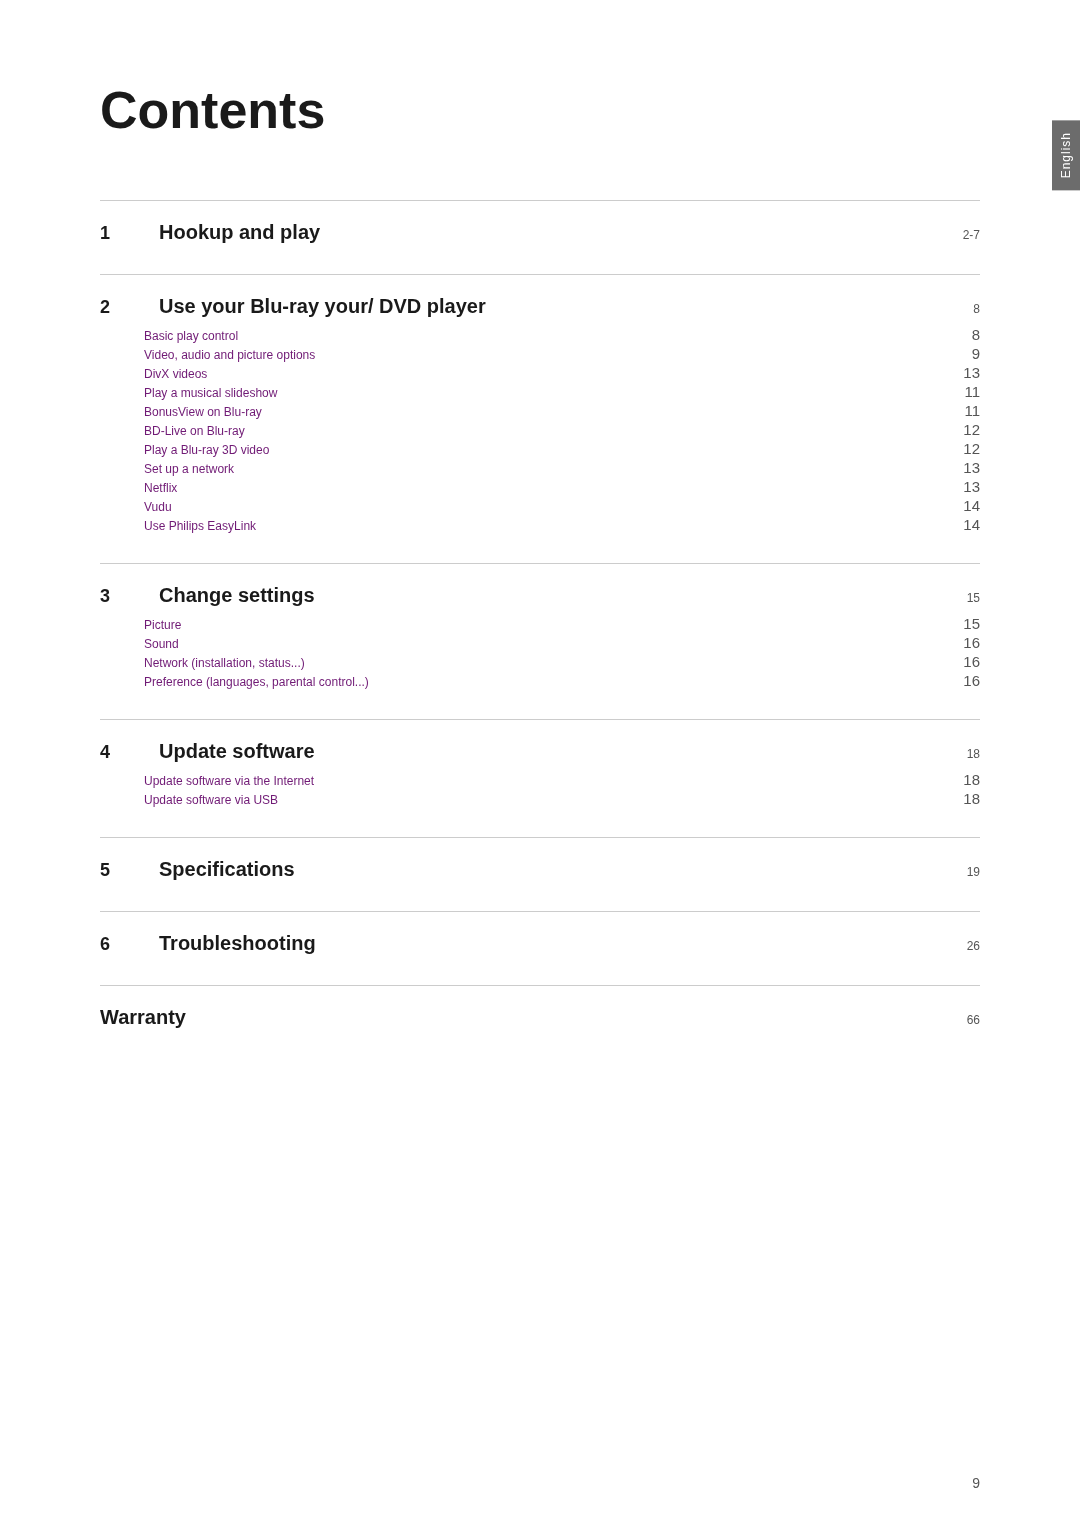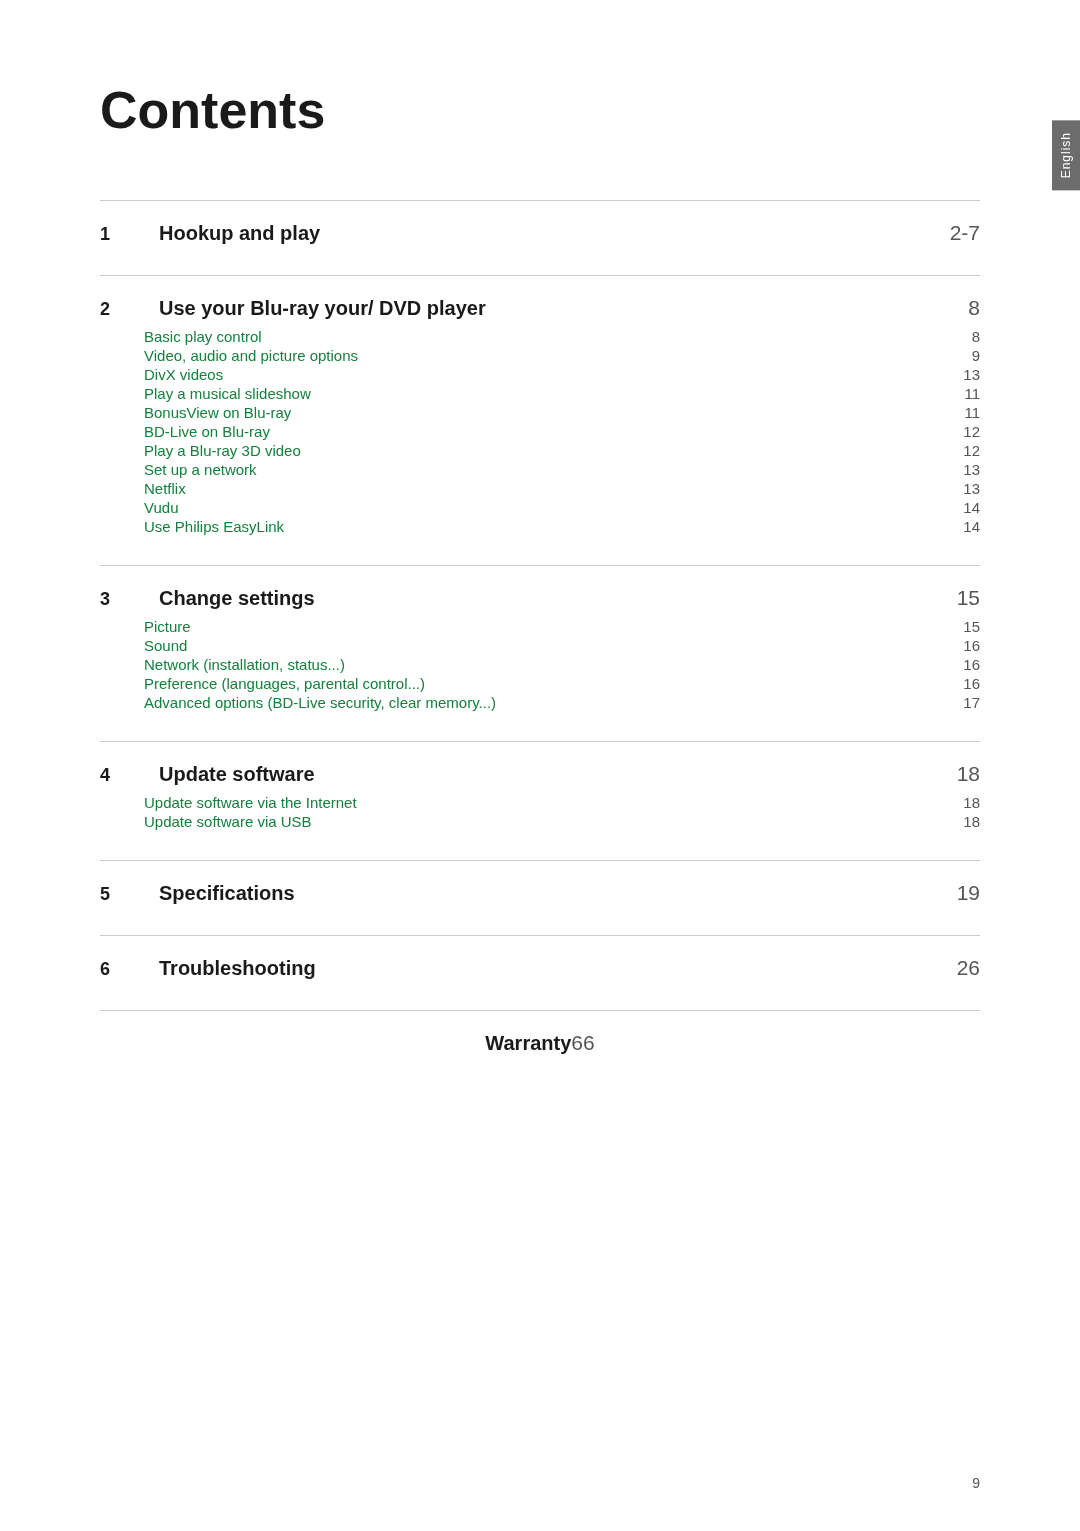--- a/index.html
+++ b/index.html
@@ -85,56 +85,56 @@
 
     .section-title {
       font-size: 20px;
       font-weight: bold;
       color: #1a1a1a;
       font-family: Arial, Helvetica, sans-serif;
       margin-left: 15px;
     }
 
     .section-page {
-      font-size: 21px;
+      font-size: 12px;
       color: #555555;
       font-family: Arial, Helvetica, sans-serif;
     }
 
     .sub-items {
       padding-left: 44px;
       margin-top: 4px;
     }
 
     .sub-item {
       display: flex;
       justify-content: space-between;
       align-items: baseline;
       margin-bottom: 2px;
     }
 
     .sub-item-text {
-      font-size: 15px;
-      color: #15803d;
+      font-size: 12px;
+      color: #701a75;
       font-family: Arial, Helvetica, sans-serif;
     }
 
     .sub-item-page {
       font-size: 15px;
       color: #555555;
       font-family: Arial, Helvetica, sans-serif;
     }
 
     .warranty-section {
       margin-top: 10px;
     }
 
     .warranty-header {
       display: flex;
-      justify-content: center;
+      justify-content: space-between;
       align-items: baseline;
     }
 
     .warranty-title {
       font-size: 20px;
       font-weight: bold;
       color: #1a1a1a;
       font-family: Arial, Helvetica, sans-serif;
       padding-left: 0px;
     }
@@ -246,24 +246,20 @@
         <span class="sub-item-page">16</span>
       </div>
       <div class="sub-item">
         <span class="sub-item-text">Network (installation, status...)</span>
         <span class="sub-item-page">16</span>
       </div>
       <div class="sub-item">
         <span class="sub-item-text">Preference (languages, parental control...)</span>
         <span class="sub-item-page">16</span>
       </div>
-      <div class="sub-item">
-        <span class="sub-item-text">Advanced options (BD-Live security, clear memory...)</span>
-        <span class="sub-item-page">17</span>
-      </div>
     </div>
   </div>
 
   <hr class="divider">
   <div class="section">
     <div class="section-header">
       <div class="section-title-row">
         <span class="section-number">4</span>
         <span class="section-title">Update software</span>
       </div>

